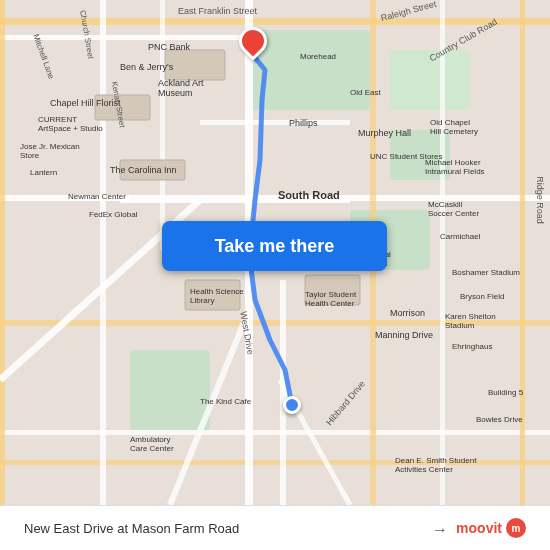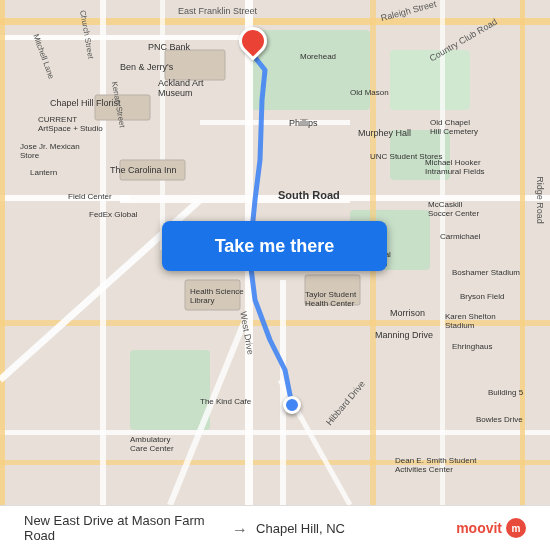--- a/index.html
+++ b/index.html
@@ -202,32 +202,32 @@
   </svg>
 
   <div class="map-label" style="left:148px;top:42px;font-size:9px;">PNC Bank</div>
   <div class="map-label" style="left:120px;top:62px;font-size:9px;">Ben &amp; Jerry's</div>
   <div class="map-label" style="left:158px;top:78px;font-size:9px;">Ackland Art<br>Museum</div>
   <div class="map-label" style="left:50px;top:98px;font-size:9px;">Chapel Hill Florist</div>
   <div class="map-label" style="left:38px;top:115px;font-size:8px;">CURRENT<br>ArtSpace + Studio</div>
   <div class="map-label" style="left:20px;top:142px;font-size:8px;">Jose Jr. Mexican<br>Store</div>
   <div class="map-label" style="left:30px;top:168px;font-size:8px;">Lantern</div>
   <div class="map-label" style="left:110px;top:165px;font-size:9px;">The Carolina Inn</div>
-  <div class="map-label" style="left:68px;top:192px;font-size:8px;">Field Center</div>
+  <div class="map-label" style="left:68px;top:192px;font-size:8px;">Newman Center</div>
   <div class="map-label" style="left:80px;top:210px;font-size:8px;padding-left:9px;">FedEx Global</div>
 
   <div class="south-road-label">South Road</div>
 
   <div class="map-label" style="left:190px;top:287px;font-size:8px;">Health Science<br>Library</div>
   <div class="map-label" style="left:305px;top:290px;font-size:8px;">Taylor Student<br>Health Center</div>
   <div class="map-label" style="left:200px;top:397px;font-size:8px;">The Kind Cafe</div>
   <div class="map-label" style="left:130px;top:435px;font-size:8px;">Ambulatory<br>Care Center</div>
 
   <div class="map-label" style="left:300px;top:52px;font-size:8px;">Morehead</div>
-  <div class="map-label" style="left:350px;top:88px;font-size:8px;">Old Mason</div>
+  <div class="map-label" style="left:350px;top:88px;font-size:8px;">Old East</div>
   <div class="map-label" style="left:289px;top:118px;font-size:9px;">Phillips</div>
   <div class="map-label" style="left:358px;top:128px;font-size:9px;">Murphey Hall</div>
   <div class="map-label" style="left:370px;top:152px;font-size:8px;">UNC Student Stores</div>
 
   <div class="map-label" style="left:425px;top:35px;font-size:9px;transform:rotate(-30deg);color:#555;">Country Club Road</div>
   <div class="map-label" style="left:430px;top:118px;font-size:8px;">Old Chapel<br>Hill Cemetery</div>
   <div class="map-label" style="left:425px;top:158px;font-size:8px;">Michael Hooker<br>Intramural Fields</div>
   <div class="map-label" style="left:428px;top:200px;font-size:8px;">McCaskill<br>Soccer Center</div>
   <div class="map-label" style="left:440px;top:232px;font-size:8px;">Carmichael</div>
   <div class="map-label" style="left:358px;top:250px;font-size:8px;">Memorial<br>Stadium</div>
@@ -259,18 +259,17 @@
     <div class="marker-end-circle"></div>
   </div>
 
   <button id="take-me-there-btn">Take me there</button>
 
 </div>
 
 <div id="bottom-bar">
   <span class="bottom-from">New East Drive at Mason Farm Road</span>
   <span class="bottom-arrow">→</span>
-  <span class="bottom-to">Chapel Hill, NC</span>
   <div class="moovit-logo">
     <span class="moovit-text">moovit</span>
     <div class="moovit-dot">m</div>
   </div>
 </div>
 
 </body></html>

